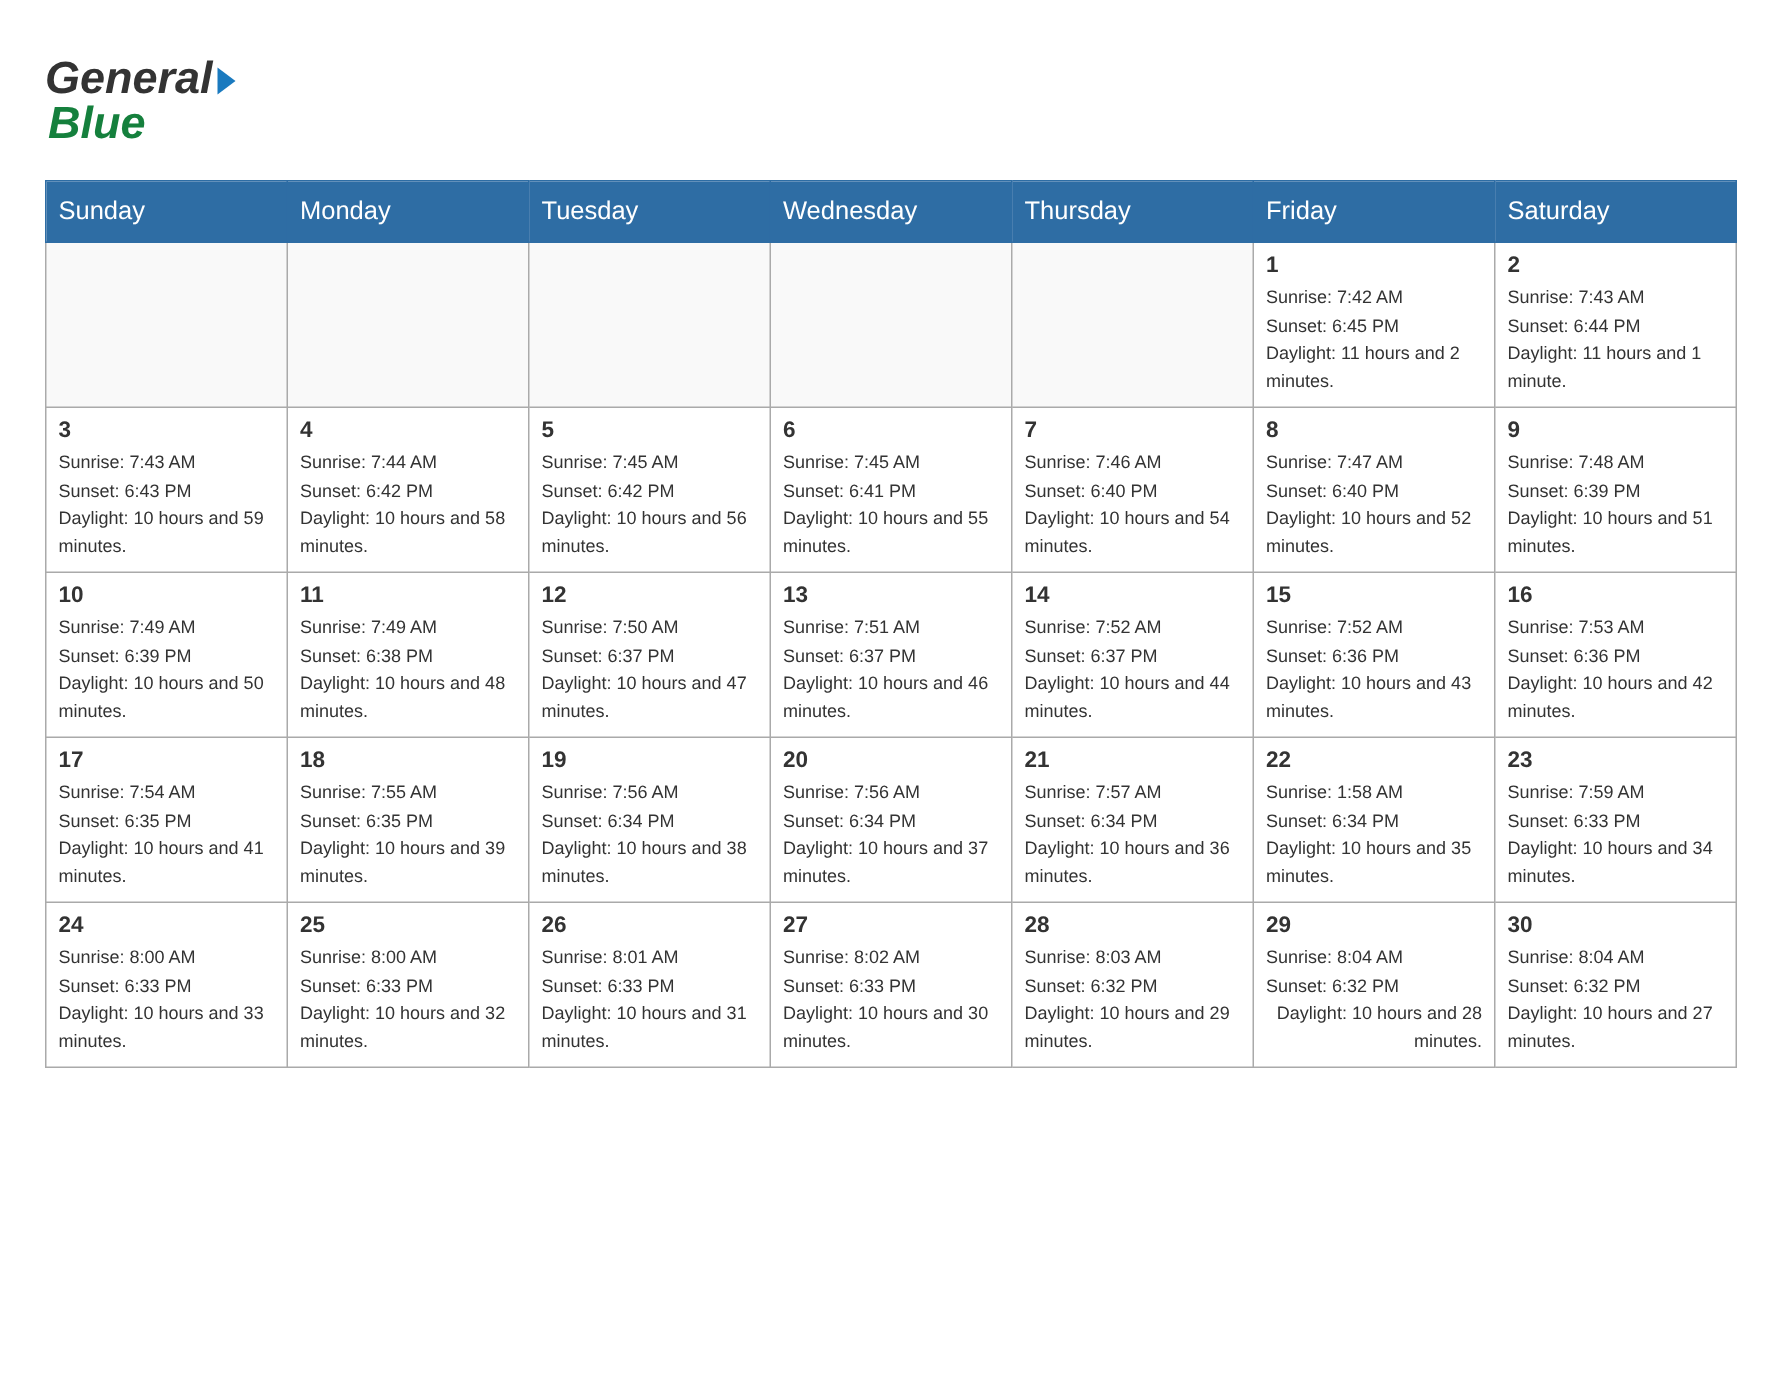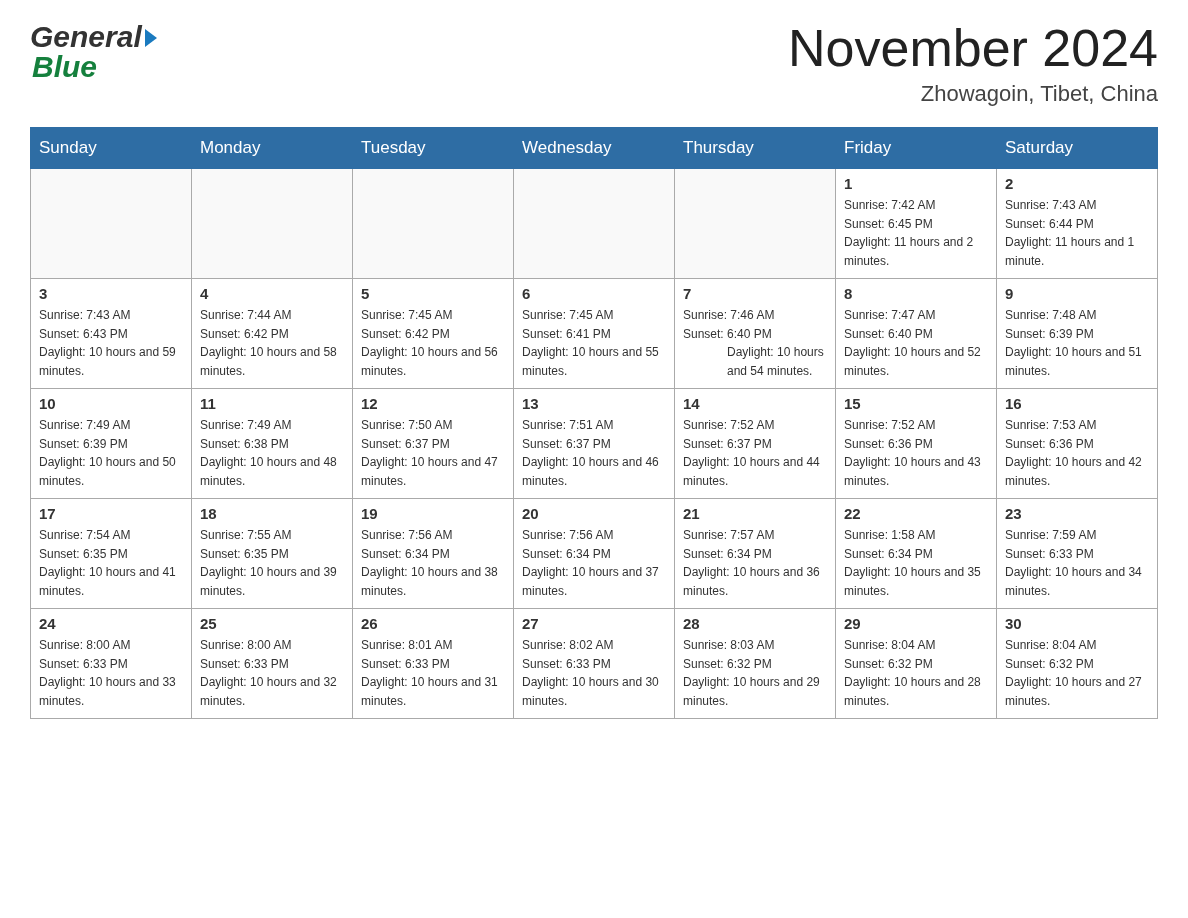--- a/index.html
+++ b/index.html
@@ -64,21 +64,21 @@
       line-height: 1.55;
       color: #333;
     }
     .empty-cell {
       background: #f9f9f9;
     }
     
     .logo-wrapper {
       display: flex;
       flex-direction: column;
-      margin-top: 0;
+      margin-top: 16px;
     }
     .logo-line1 {
       display: flex;
       align-items: center;
     }
     .logo-general {
       font-size: 30px;
       font-weight: bold;
       color: #333;
       font-style: italic;
@@ -104,24 +104,20 @@
 </head>
 <body>
 
 <div class="header">
   <div class="logo-wrapper">
     <div class="logo-line1">
       <span class="logo-general">General</span>
       <div class="logo-arrow"></div>
     </div>
     <div class="logo-line2">Blue</div>
-  </div>
-  <div class="title-section">
-    <div class="month-title">November 2024</div>
-    <div class="location">Zhowagoin, Tibet, China</div>
   </div>
 </div>
 
 <table class="calendar">
   <thead>
     <tr>
     <th>Sunday</th>
         <th>Monday</th>
         <th>Tuesday</th>
         <th>Wednesday</th>
@@ -185,21 +181,21 @@
             <span style="display: block;">Sunrise: 7:45 AM</span>
             <span style="display: block;">Sunset: 6:41 PM</span>
             <span style="display: block;">Daylight: 10 hours and 55 minutes.</span>
           </div>
         </td>
         <td>
           <span class="day-number">7</span>
           <div class="day-info">
             <span style="display: block;">Sunrise: 7:46 AM</span>
             <span style="display: block;">Sunset: 6:40 PM</span>
-            <span style="display: block; margin-left: 44px;">Daylight: 10 hours and 54 minutes.</span>
+            <span style="display: block;">Daylight: 10 hours and 54 minutes.</span>
           </div>
         </td>
         <td>
           <span class="day-number">8</span>
           <div class="day-info">
             <span style="display: block;">Sunrise: 7:47 AM</span>
             <span style="display: block;">Sunset: 6:40 PM</span>
             <span style="display: block;">Daylight: 10 hours and 52 minutes.</span>
           </div>
         </td>
@@ -367,21 +363,21 @@
             <span style="display: block;">Sunrise: 8:03 AM</span>
             <span style="display: block;">Sunset: 6:32 PM</span>
             <span style="display: block;">Daylight: 10 hours and 29 minutes.</span>
           </div>
         </td>
         <td>
           <span class="day-number">29</span>
           <div class="day-info">
             <span style="display: block;">Sunrise: 8:04 AM</span>
             <span style="display: block;">Sunset: 6:32 PM</span>
-            <span style="display: block;">Daylight: 10 hours and 28 minutes.</span>
+            <span style="display: block; text-align: right;">Daylight: 10 hours and 28 minutes.</span>
           </div>
         </td>
         <td>
           <span class="day-number">30</span>
           <div class="day-info">
             <span style="display: block;">Sunrise: 8:04 AM</span>
             <span style="display: block;">Sunset: 6:32 PM</span>
             <span style="display: block;">Daylight: 10 hours and 27 minutes.</span>
           </div>
         </td>

